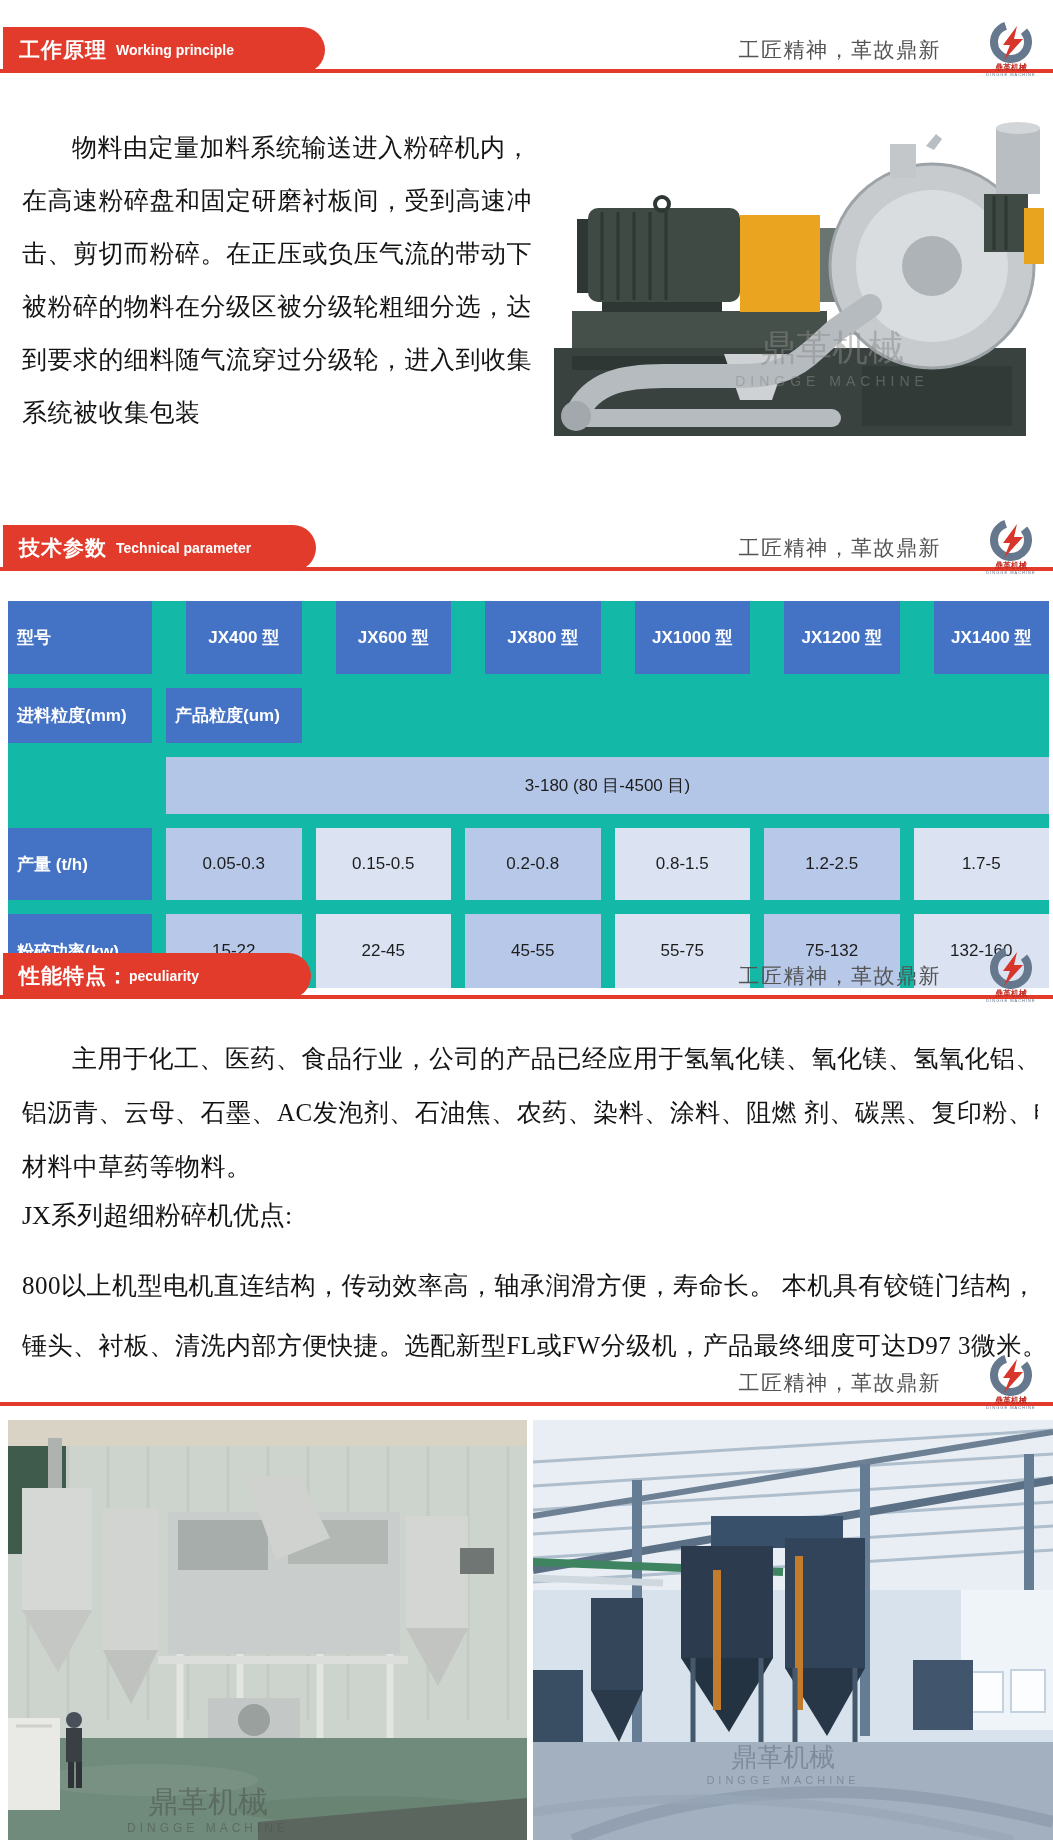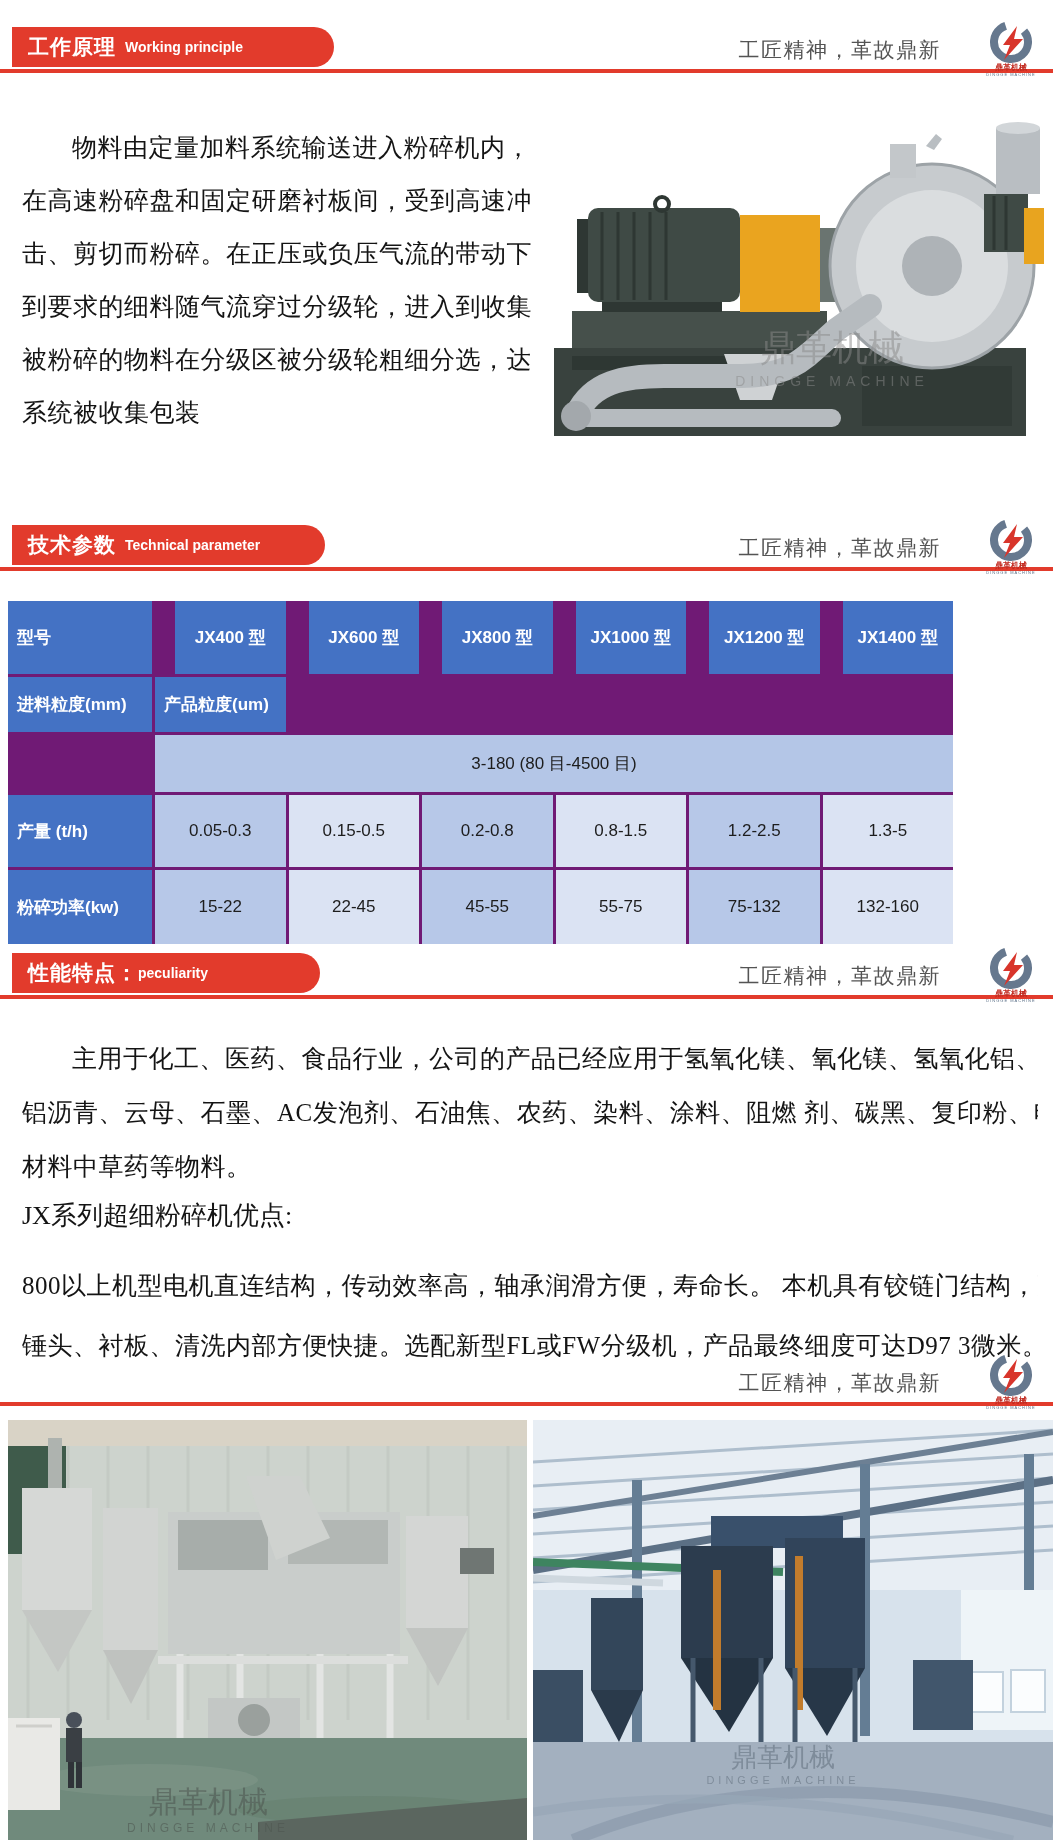--- a/index.html
+++ b/index.html
@@ -1,43 +1,43 @@
 <!DOCTYPE html>
 <html><head>
 <meta charset="utf-8">
 <style>
   * { margin:0; padding:0; box-sizing:border-box; }
   body { background:#ffffff; font-family:"Liberation Sans","DejaVu Sans",sans-serif; }
   .page { position:relative; width:1053px; height:1840px; background:#fff; overflow:hidden; }
 
   
   .rule { position:absolute; left:0; width:1053px; height:4px; background:#e23b2c; }
-  .pill { position:absolute; left:12px; height:40px; background:#e23b2c; border-radius:0 26px 26px 0;
+  .pill { position:absolute; left:3px; height:46px; background:#e23b2c; border-radius:0 26px 26px 0;
           display:flex; align-items:center; padding-left:16px; color:#fff; z-index:2; }
   .pill .cn { font-size:21px; font-weight:bold; letter-spacing:1px; }
   .pill .en { font-size:14px; margin-left:9px; font-weight:700; }
   .slogan { position:absolute; right:112px; font-size:21px; color:#545454; letter-spacing:1.5px; z-index:2; }
   .logo { position:absolute; right:14px; z-index:3; }
 
   
   .para { position:absolute; color:#141414; font-family:"Liberation Serif","DejaVu Serif",serif; }
   .para .line { white-space:nowrap; overflow:hidden; }
   .p1 { left:22px; top:121px; width:514px; font-size:25px; }
   .p1 .line { height:53px; line-height:53px; letter-spacing:0.5px; }
   .p2 { left:22px; top:1032px; width:1016px; font-size:25px; }
   .p2 .line { height:54px; line-height:54px; letter-spacing:0.5px; }
   .indent { padding-left:50px; }
   .adv-title { left:22px; top:1198px; font-size:26px; }
   .p3 { left:22px; top:1256px; width:1016px; font-size:25px; }
   .p3 .line { height:60px; line-height:60px; letter-spacing:0.5px; }
 
   
-  .param-table { position:absolute; left:8px; top:601px; width:945px; display:grid;
+  .param-table { position:absolute; left:8px; top:601px; width:1041px; display:grid;
                  grid-template-columns:144px repeat(6,1fr);
-                 grid-template-rows:73px 55px 57px 72px 74px; gap:3px; background:#701a75; }
+                 grid-template-rows:73px 55px 57px 72px 74px; gap:14px; background:#14b8a6; }
   .cell { display:flex; align-items:center; justify-content:center; font-size:17px; color:#1d1d1d; }
   .cell.head  { background:#4472c4; color:#fff; font-weight:bold;margin-left:20px; }
   .cell.label { background:#4472c4; color:#fff; font-weight:bold; justify-content:flex-start; padding-left:9px; }
   .cell.spanned { grid-column:2/8; background:#b4c6e7; }
   .cell.mid   { background:#b7c8e8; }
   .cell.light { background:#dbe3f3; }
 
   
   .photo { position:absolute; top:1420px; height:420px; }
   .photo svg { display:block; }
@@ -59,22 +59,22 @@
       <path d="M34 6 L20 25 L27 25 L21 40 L40 19 L31 19 Z" fill="#d8352b"></path>
       <text x="28" y="50" text-anchor="middle" font-size="8" font-weight="bold" fill="#c22a20">鼎革机械</text>
       <text x="28" y="56" text-anchor="middle" font-size="4" fill="#5a6f87" letter-spacing="1">DINGGE MACHINE</text>
     </svg>
   </div>
 
   <div class="para p1">
     <div class="line indent">物料由定量加料系统输送进入粉碎机内，</div>
     <div class="line">在高速粉碎盘和固定研磨衬板间，受到高速冲</div>
     <div class="line">击、剪切而粉碎。在正压或负压气流的带动下，</div>
+    <div class="line">被粉碎的物料在分级区被分级轮粗细分选，达</div>
     <div class="line">到要求的细料随气流穿过分级轮，进入到收集</div>
-    <div class="line">被粉碎的物料在分级区被分级轮粗细分选，达</div>
     <div class="line">系统被收集包装</div>
   </div>
 
   <div style="position:absolute;left:532px;top:116px">
     <svg width="516" height="330" viewBox="0 0 516 330">
       <rect x="0" y="0" width="516" height="330" fill="#ffffff"></rect>
 
       <g>
         <rect x="40" y="195" width="255" height="48" fill="#46504b"></rect>
         <rect x="22" y="232" width="472" height="88" fill="#39423e"></rect>
@@ -158,21 +158,21 @@
 
     <div class="cell label">产品粒度(um)</div>
     <div class="cell spanned">3-180 (80 目-4500 目)</div>
 
     <div class="cell label">产量 (t/h)</div>
     <div class="cell mid">0.05-0.3</div>
     <div class="cell light">0.15-0.5</div>
     <div class="cell mid">0.2-0.8</div>
     <div class="cell light">0.8-1.5</div>
     <div class="cell mid">1.2-2.5</div>
-    <div class="cell light">1.3-5</div>
+    <div class="cell light">1.7-5</div>
 
     <div class="cell label">粉碎功率(kw)</div>
     <div class="cell mid">15-22</div>
     <div class="cell light">22-45</div>
     <div class="cell mid">45-55</div>
     <div class="cell light">55-75</div>
     <div class="cell mid">75-132</div>
     <div class="cell light">132-160</div>
   </div>
 

